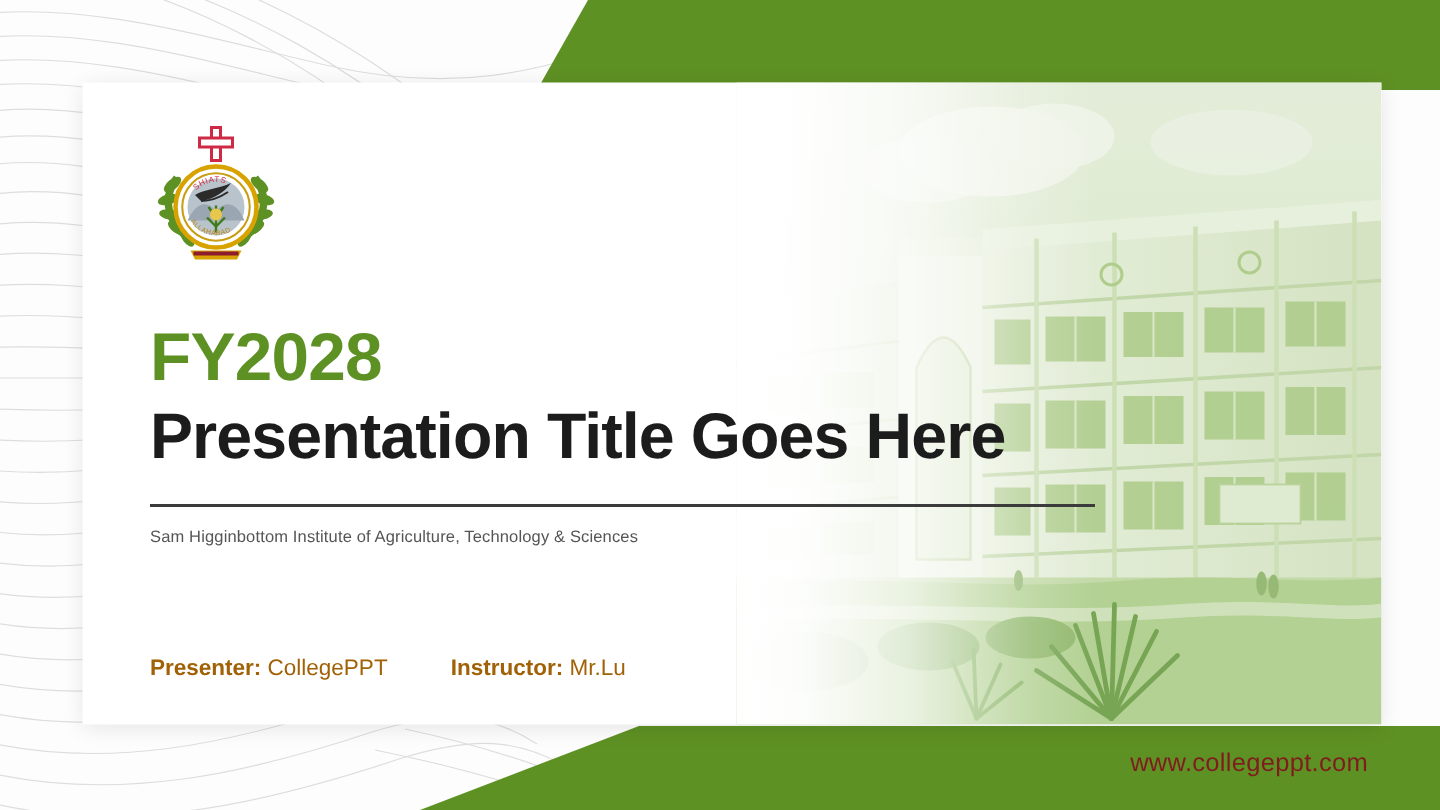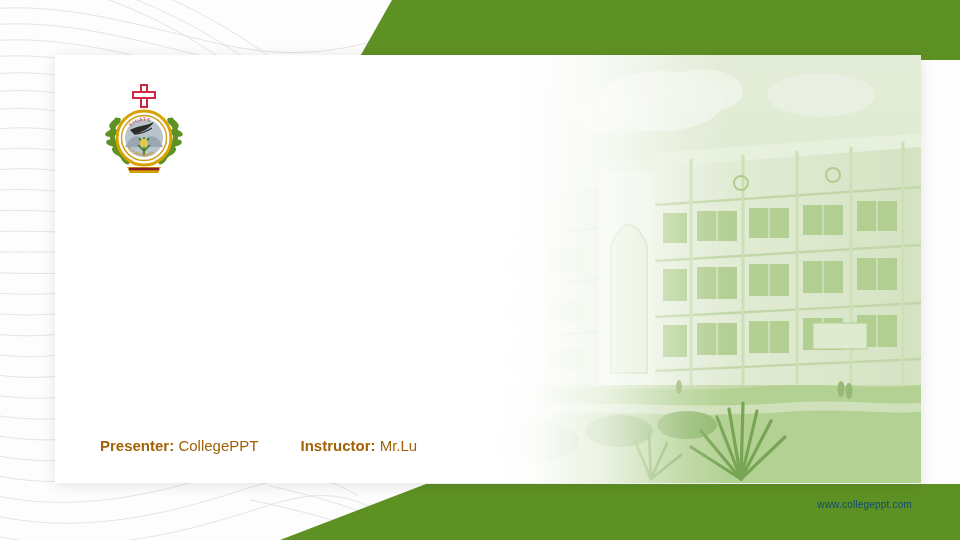--- a/index.html
+++ b/index.html
@@ -38,22 +38,22 @@
     width: 960px; height: 70px;
     z-index: 1;
   }
   .green-top svg, .green-bottom svg { display:block; width:100%; height:100%; }
 
   .site-url {
     position: absolute;
     right: 48px;
     top: 499px;
     z-index: 6;
-    color: #0c4a6e;
-    font-size: 10px;
+    color: #7f1d1d;
+    font-size: 17px;
     letter-spacing: .2px;
     font-family: "Liberation Sans", sans-serif;
   }
 
   
   .card {
     position: absolute;
     left: 55px; top: 55px;
     width: 866px; height: 428px;
     background: #ffffff;
@@ -390,20 +390,26 @@
         <path id="crestBot" d="M25,60 A20,20 0 0 0 63,60" fill="none"></path>
         <text font-size="4.6" fill="#b8860b" font-family="Liberation Sans, sans-serif" letter-spacing="0.4">
           <textPath href="#crestBot" startOffset="10%">ALLAHABAD</textPath>
         </text>
 
         <path d="M27,84 L61,84 L58,90 L30,90 Z" fill="#d8a300"></path>
         <path d="M29,86 L59,86" stroke="#8c1b2e" stroke-width="2.6"></path>
       </svg>
     </div>
 
+    <div class="text-block">
+      <div class="fy">FY2028</div>
+      <div class="main-title">Presentation Title Goes Here</div>
+      <div class="rule"></div>
+      <div class="subtitle">Sam Higginbottom Institute of Agriculture, Technology &amp; Sciences</div>
+    </div>
 
     <div class="credits">
       <span class="lbl">Presenter:</span>
       <span class="val">CollegePPT</span>
       <span class="gap"></span>
       <span class="lbl">Instructor:</span>
       <span class="val">Mr.Lu</span>
     </div>
 
   </div>

